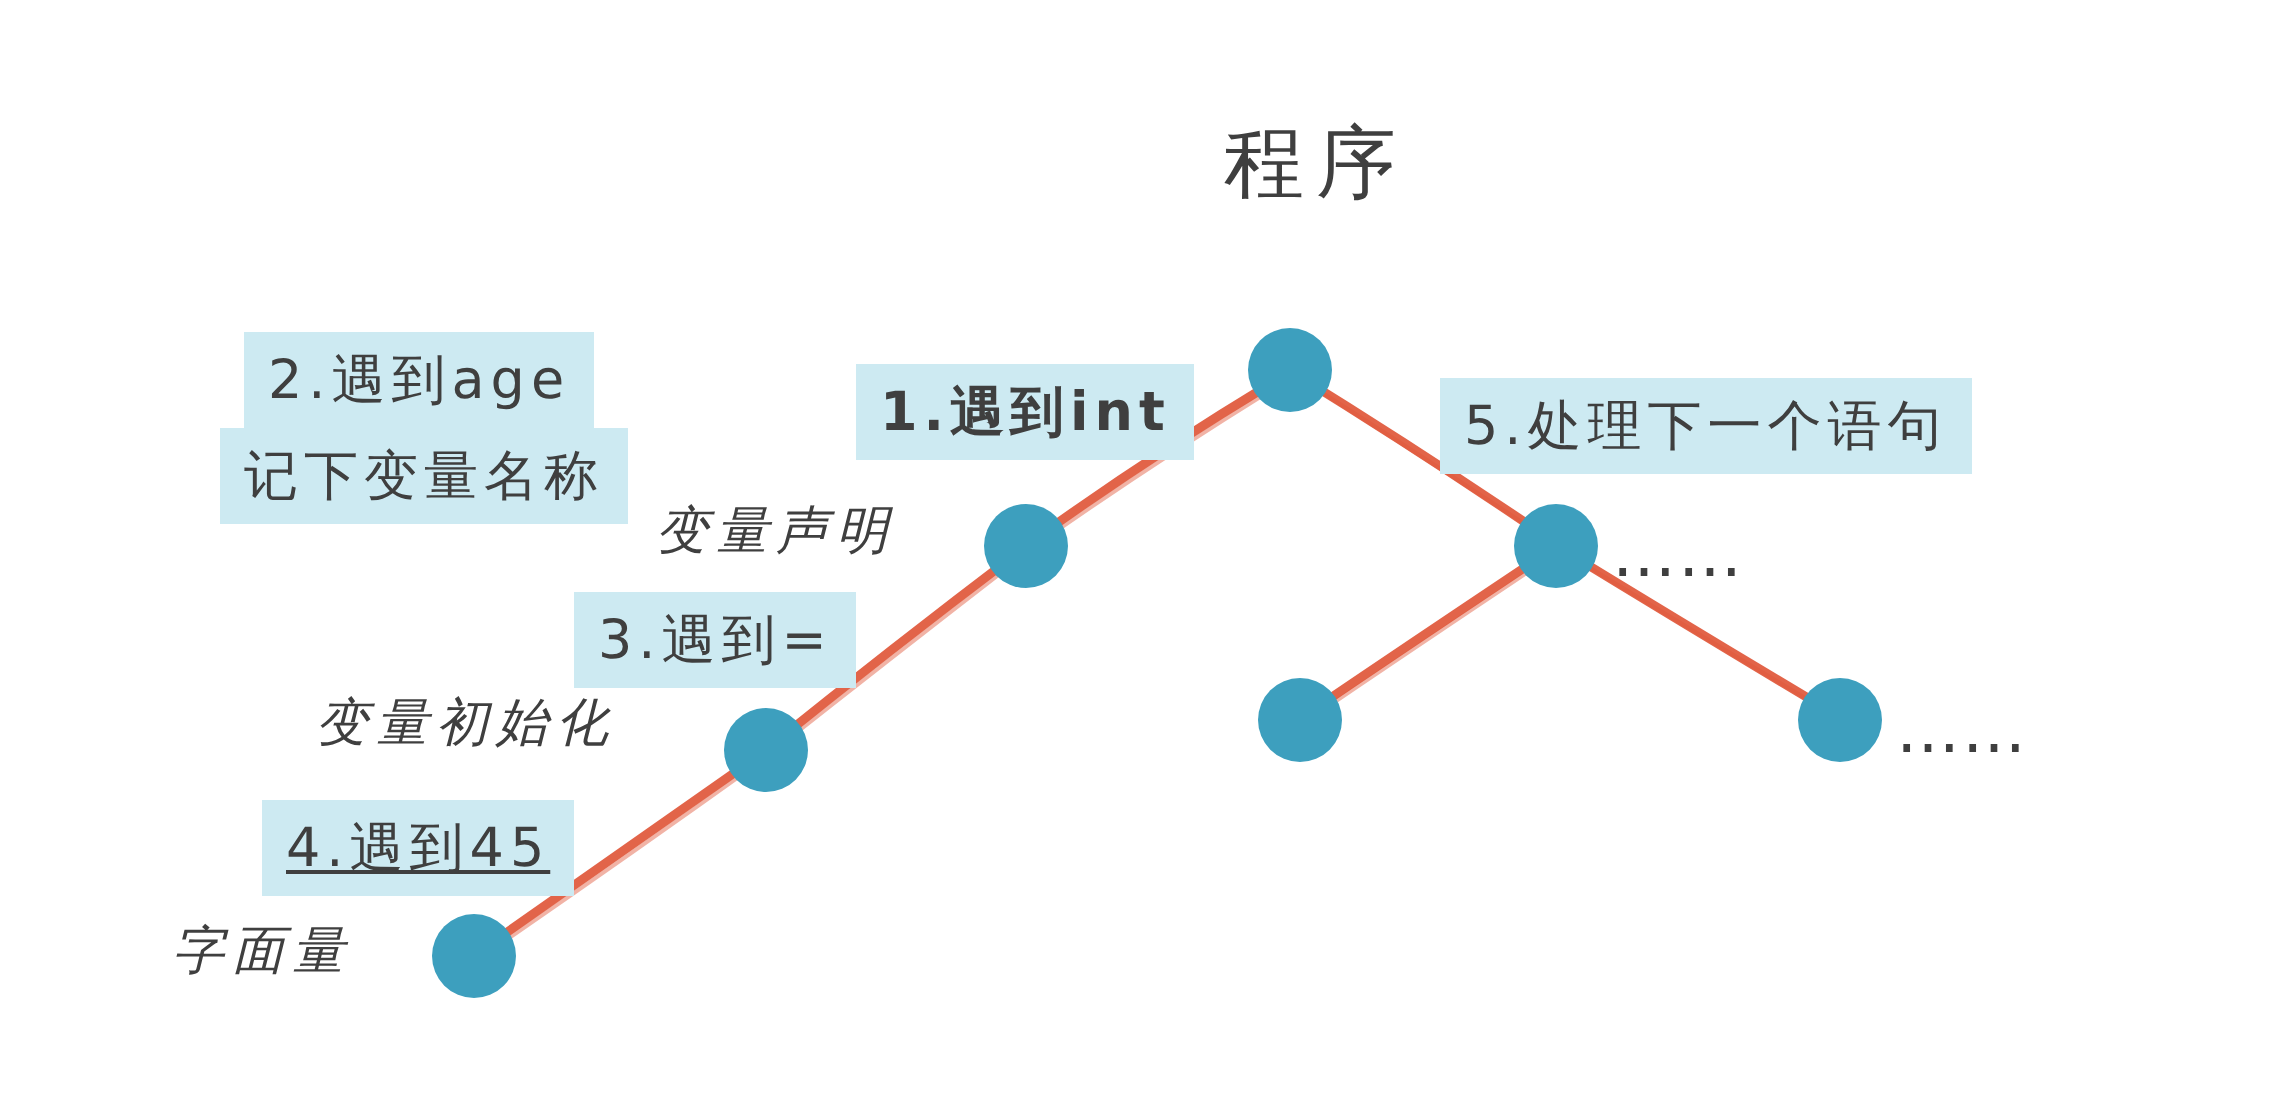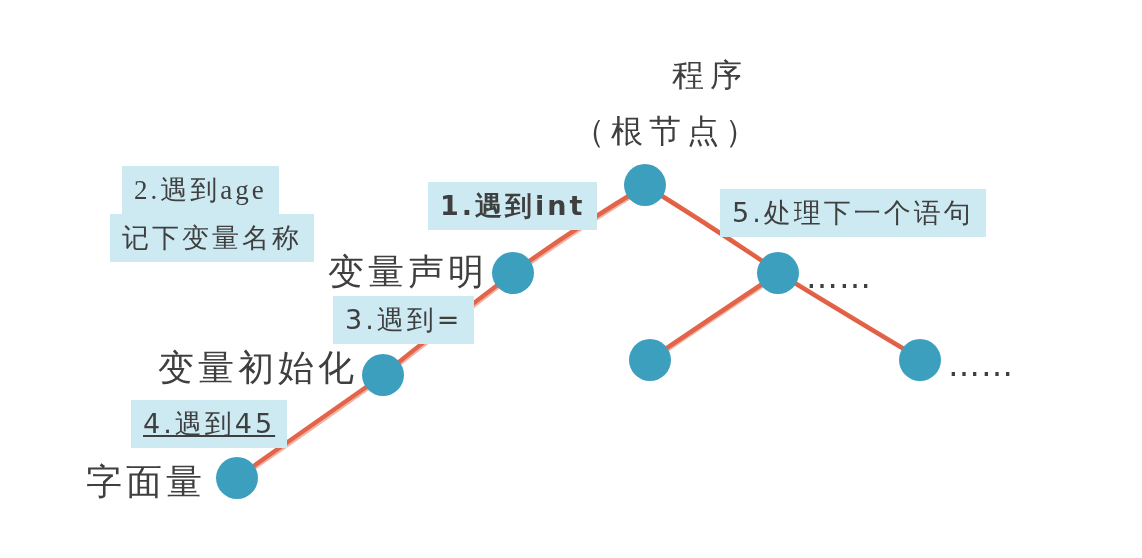--- a/index.html
+++ b/index.html
@@ -42,30 +42,31 @@
   }
   .node {
     position: absolute;
     width: 42px; height: 42px;
     border-radius: 50%;
     background: var(--node-color);
   }
   .plain {
     position: absolute;
     color: var(--text-color);
-    font-size: 36px;
+    font-size: 26px;
     letter-spacing: 4px;
     white-space: nowrap;
+    font-style: italic;
   }
   .title-line {
     position: absolute;
     color: var(--text-color);
-    font-size: 32px;
+    font-size: 40px;
     letter-spacing: 6px;
-    text-align: right;
+    text-align: center;
     white-space: nowrap;
   }
   .hl {
     position: absolute;
     background: var(--highlight-color);
     color: var(--text-color);
     font-size: 27px;
     letter-spacing: 3px;
     padding: 6px 12px;
     white-space: nowrap;
@@ -105,29 +106,28 @@
 
   <div class="node" style="left:624px; top:164px;"></div>
   <div class="node" style="left:492px; top:252px;"></div>
   <div class="node" style="left:362px; top:354px;"></div>
   <div class="node" style="left:216px; top:457px;"></div>
   <div class="node" style="left:757px; top:252px;"></div>
   <div class="node" style="left:629px; top:339px;"></div>
   <div class="node" style="left:899px; top:339px;"></div>
 
   <div class="title-line" style="left:568px; top:54px; width:180px;">程序</div>
-  <div class="title-line" style="left:563px; top:110px; width:200px;">（根节点）</div>
 
   <div class="plain" style="left:328px; top:248px;">变量声明</div>
   <div class="plain" style="left:86px; top:458px;">字面量</div>
   <div class="plain" style="left:158px; top:344px;">变量初始化</div>
 
   <div class="ellipsis" style="left:806px; top:258px;">……</div>
   <div class="ellipsis" style="left:948px; top:346px;">……</div>
 
   <div class="hl" style="left:428px; top:182px;font-weight:bold;">1.遇到int</div>
-  <div class="hl" style="left:122px; top:166px;font-family:Liberation Serif, serif;">2.遇到age</div>
+  <div class="hl" style="left:122px; top:166px;">2.遇到age</div>
   <div class="hl" style="left:110px; top:214px;">记下变量名称</div>
-  <div class="hl" style="left:287px; top:296px;margin-left:46px;">3.遇到=</div>
+  <div class="hl" style="left:287px; top:296px;">3.遇到=</div>
   <div class="hl" style="left:131px; top:400px;text-decoration:underline;">4.遇到45</div>
   <div class="hl" style="left:720px; top:189px;">5.处理下一个语句</div>
 
 </div>
 
 </body></html>

